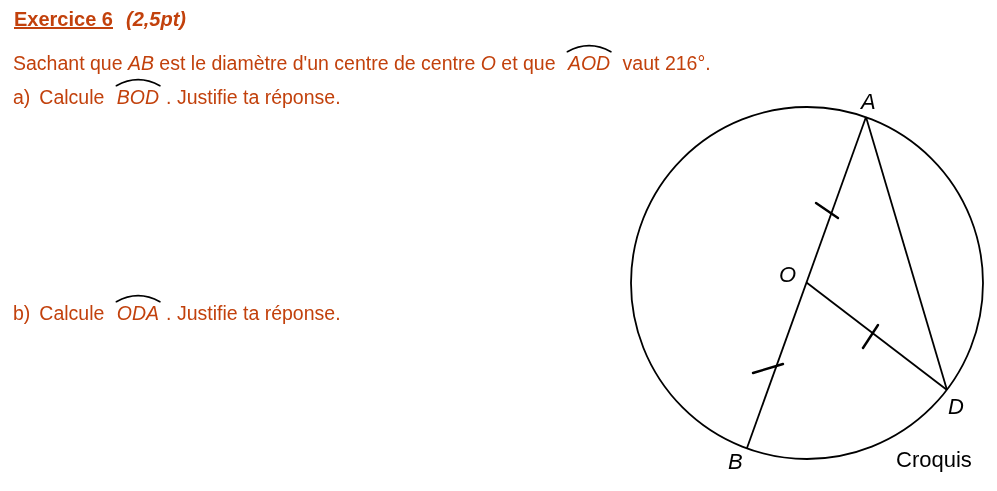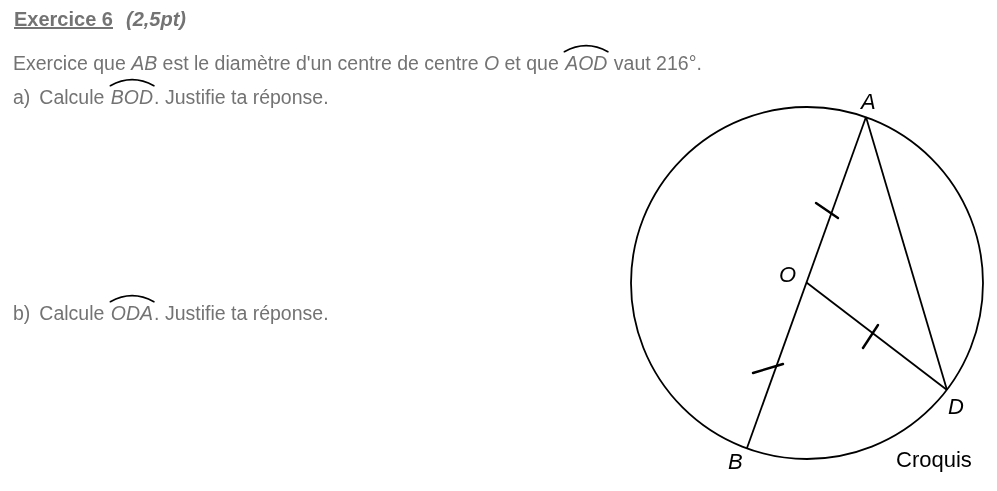--- a/index.html
+++ b/index.html
@@ -1,42 +1,42 @@
 <!DOCTYPE html>
 <html><head>
 <meta charset="utf-8">
 <style>
   html, body { margin: 0; padding: 0; background: #ffffff; }
   .page {
     position: relative;
     width: 997px;
     height: 491px;
     background: #ffffff;
-    color: #737373;
+    color: #c2410c;
     font-family: "Liberation Sans", sans-serif;
     overflow: hidden;
   }
   .line { position: absolute; margin: 0; white-space: nowrap; }
 
   .title { left: 14px; top: 8px; font-size: 20px; }
   .title-label { font-weight: bold; text-decoration: underline; }
   .title-points { font-style: italic; font-weight: bold; margin-left: 13px; }
 
   .intro  { left: 13px; top: 52px;  font-size: 19.5px; line-height: 1.2; }
   .item-a { left: 13px; top: 86px;  font-size: 19.5px; line-height: 1.2; }
   .item-b { left: 13px; top: 302px; font-size: 19.5px; line-height: 1.2; }
 
   .prefix { margin-right: 9px; }
   .it { font-style: italic; }
 
   .angle {
     position: relative;
     display: inline-block;
     font-style: italic;
-    margin: 0 1px;
+    margin: 0 7px;
   }
   .hat {
     position: absolute;
     left: -2px;
     top: -8px;
     width: calc(100% + 4px);
     height: 9px;
     overflow: visible;
   }
   .hat path {
@@ -51,21 +51,21 @@
   .fig-tick   { stroke: #000000; stroke-width: 2.4; stroke-linecap: round; }
   .fig-label  { font-size: 22px; fill: #000000; font-family: "Liberation Sans", sans-serif; }
 </style>
 </head>
 <body>
 
 <div class="page">
 
   <p class="line title"><span class="title-label">Exercice 6</span><span class="title-points">(2,5pt)</span></p>
 
-  <p class="line intro"><span>Exercice que </span><i class="it">AB</i><span> est le diamètre d'un centre de centre </span><i class="it">O</i><span> et que </span><span class="angle"><svg class="hat" viewBox="0 0 100 14" preserveAspectRatio="none" aria-hidden="true">
+  <p class="line intro"><span>Sachant que </span><i class="it">AB</i><span> est le diamètre d'un centre de centre </span><i class="it">O</i><span> et que </span><span class="angle"><svg class="hat" viewBox="0 0 100 14" preserveAspectRatio="none" aria-hidden="true">
           <path d="M3 12 Q 50 -7 97 12" vector-effect="non-scaling-stroke"></path>
         </svg><i class="it">AOD</i></span><span> vaut 216°.</span></p>
 
   <p class="line item-b"><span class="prefix">b)</span><span>Calcule </span><span class="angle"><svg class="hat" viewBox="0 0 100 14" preserveAspectRatio="none" aria-hidden="true">
           <path d="M3 12 Q 50 -7 97 12" vector-effect="non-scaling-stroke"></path>
         </svg><i class="it">ODA</i></span><span>. Justifie ta réponse.</span></p>
 
   <p class="line item-a"><span class="prefix">a)</span><span>Calcule </span><span class="angle"><svg class="hat" viewBox="0 0 100 14" preserveAspectRatio="none" aria-hidden="true">
           <path d="M3 12 Q 50 -7 97 12" vector-effect="non-scaling-stroke"></path>
         </svg><i class="it">BOD</i></span><span>. Justifie ta réponse.</span></p>

